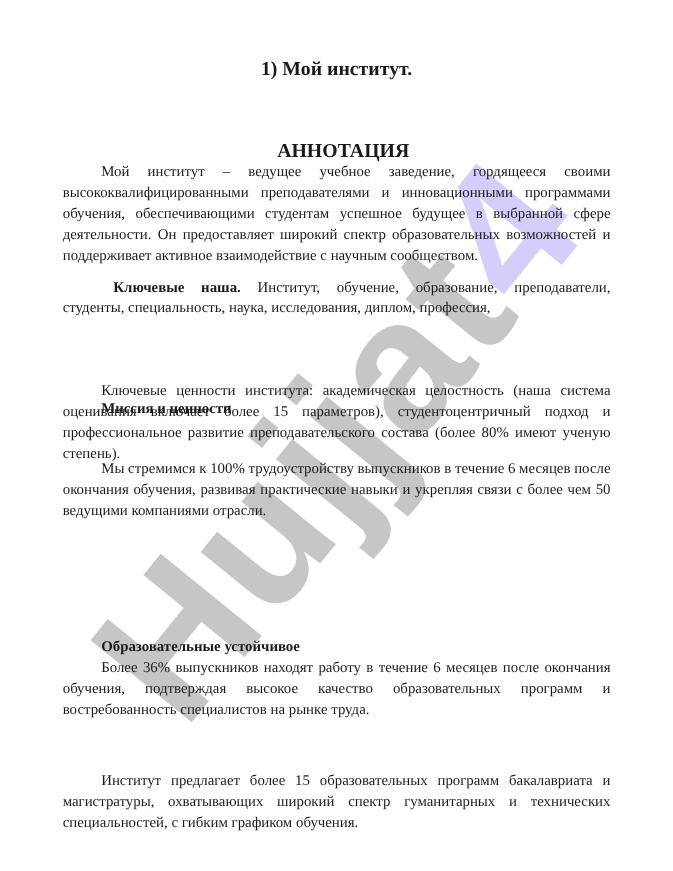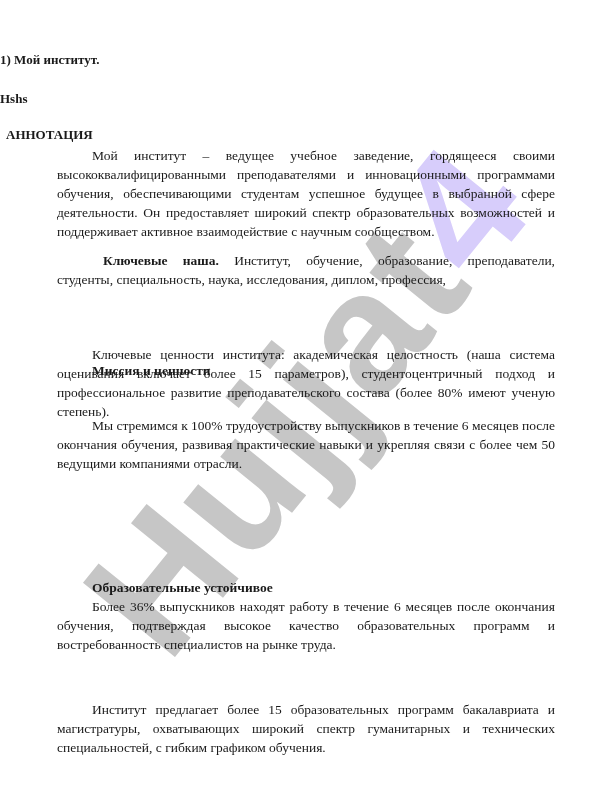--- a/index.html
+++ b/index.html
@@ -36,23 +36,23 @@
       left: 0;
       top: 0;
       width: 612px;
       height: 792px;
       z-index: 1;
     }
     .line-center {
       position: absolute;
       left: 0;
       width: 612px;
-      text-align: left;
+      text-align: center;
       font-weight: bold;
-      font-size: 13px;
+      font-size: 18px;
     }
     .block {
       position: absolute;
       left: 57px;
       width: 498px;
       font-size: 13.5px;
       line-height: 19px;
       text-align: justify;
     }
     .block p {
@@ -70,21 +70,20 @@
 </head>
 <body>
 
 <div class="watermark">
   <span class="wm-main">Hujjat</span><span class="wm-num">4</span>
 </div>
 
 <div class="page">
 
   <div class="line-center" style="top:52px;">1)  Мой институт.</div>
-  <div class="line-center" style="top:91px;">Hshs</div>
   <div class="line-center" style="top:127px; left:6px;">АННОТАЦИЯ</div>
 
   <div class="block" style="top:146px;">
     <p>Мой институт – ведущее учебное заведение, гордящееся своими высококвалифицированными преподавателями и инновационными программами обучения, обеспечивающими студентам успешное будущее в выбранной сфере деятельности.  Он предоставляет широкий спектр образовательных возможностей и поддерживает активное взаимодействие с научным сообществом.</p>
   </div>
 
   <div class="block" style="top:251px;">
     <p style="text-indent:46px;"><span class="kw-label">Ключевые наша.</span><span> Институт, обучение, образование, преподаватели, студенты, специальность, наука, исследования,  диплом,  профессия,</span></p>
   </div>
 

